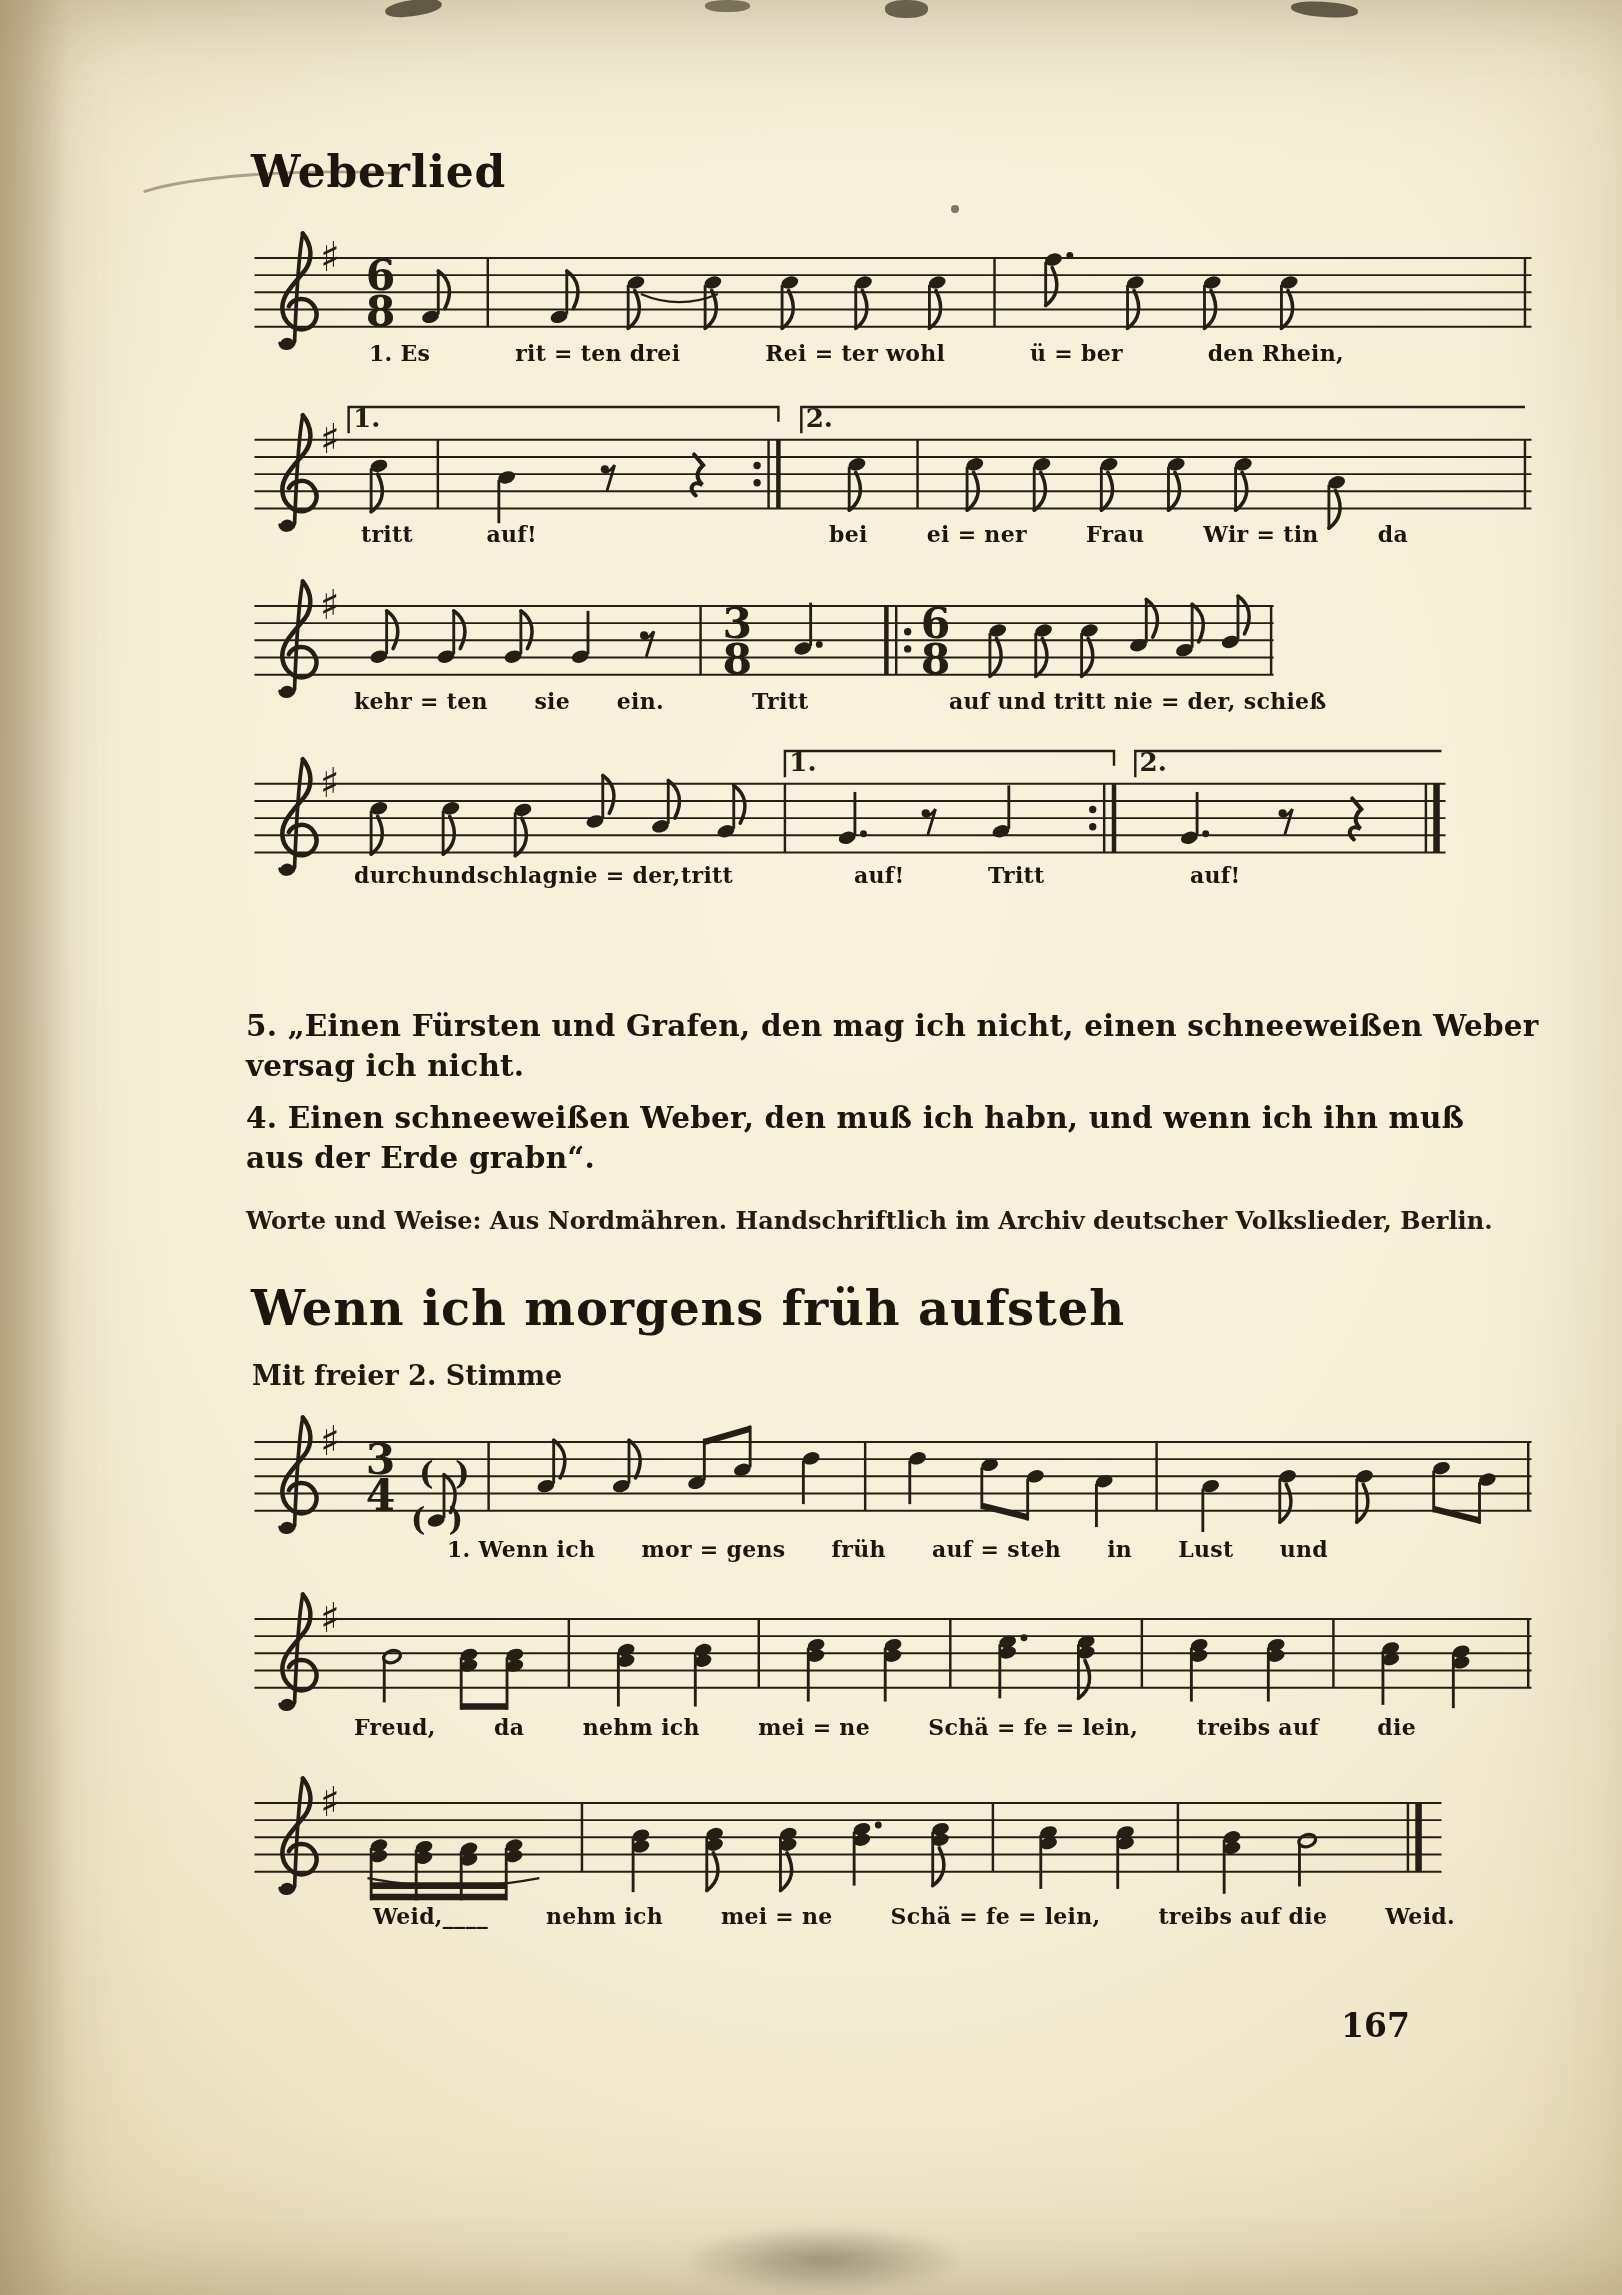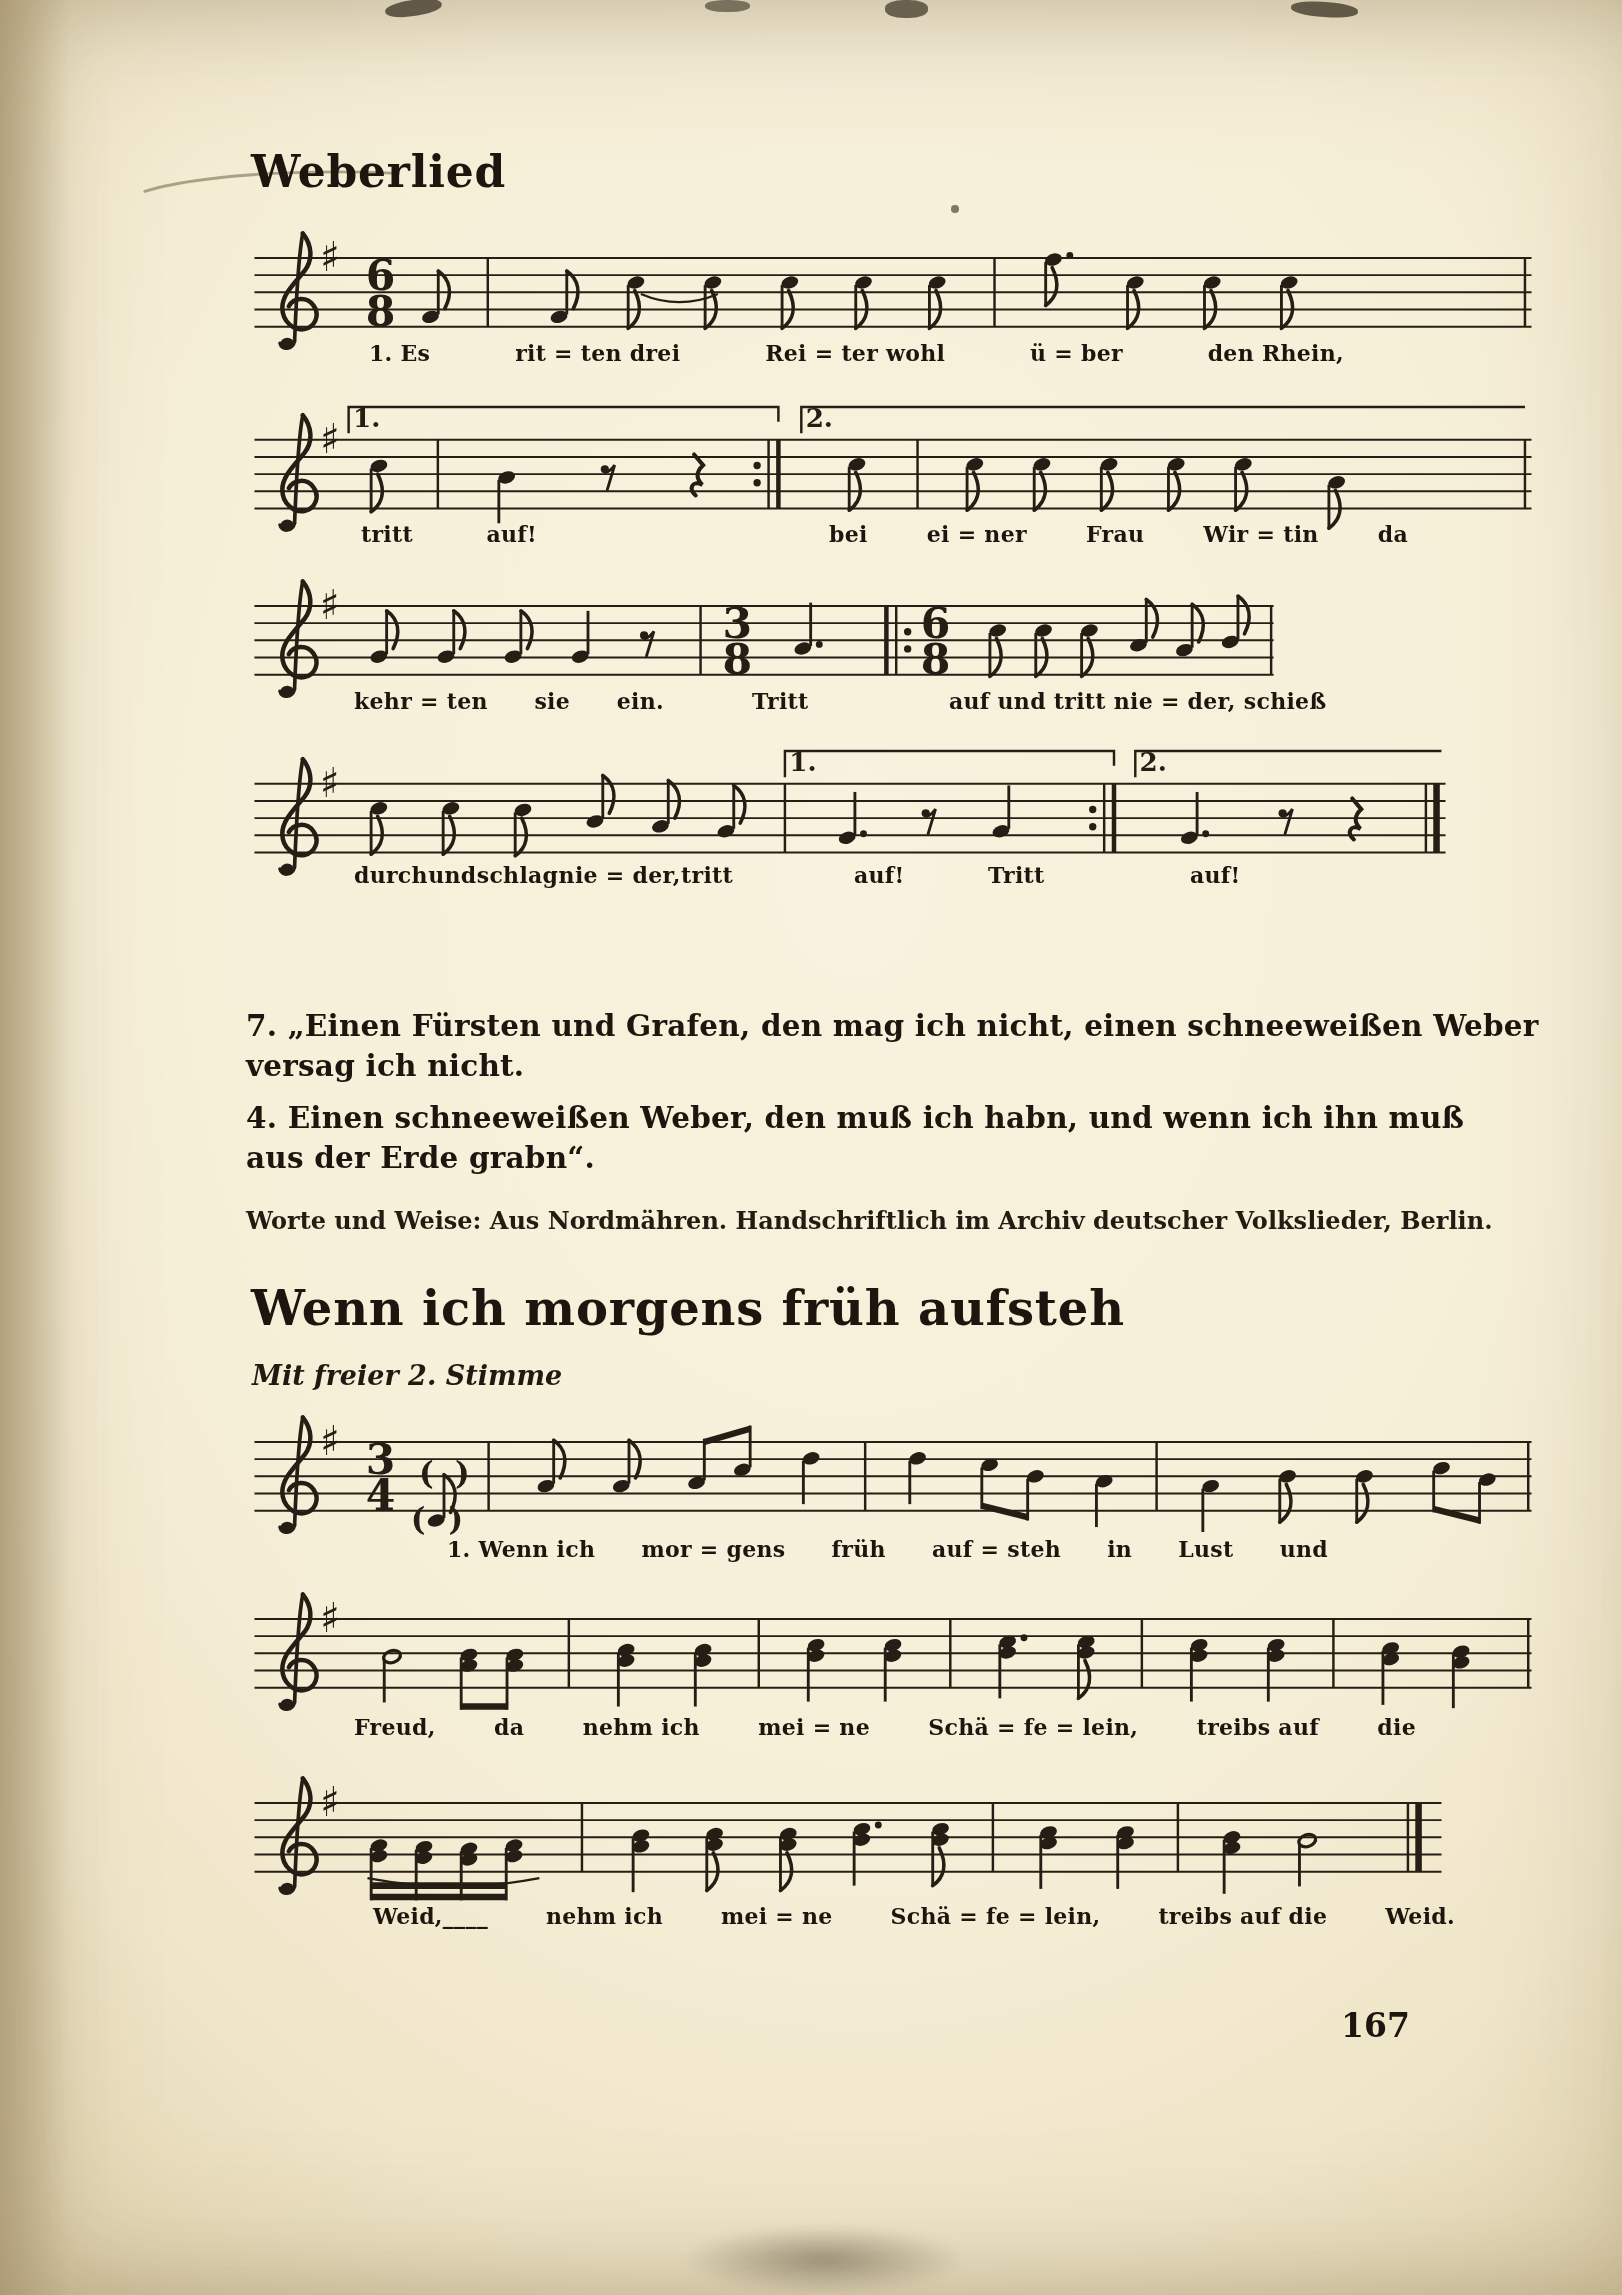--- a/index.html
+++ b/index.html
@@ -7,21 +7,21 @@
     position:relative;width:1623px;height:2295px;overflow:hidden;
     background:
       radial-gradient(ellipse 1311px 1721px at 52% 38%, #f8f2de 0%, #f6efd8 55%, #efe5c8 82%, #e2d5b2 100%);
     font-family:"DejaVu Serif", serif;color:#211a12;padding-left:22px;
   }
   .vignette{position:absolute;inset:0;pointer-events:none;
     box-shadow:inset 0 0 156px rgba(115,95,55,.28), inset 33px 0 74px rgba(110,90,50,.22);}
   .edge{position:absolute;left:0;top:0;width:70px;height:100%;
     background:linear-gradient(90deg,#cfc09c 0%,rgba(207,192,156,0) 100%);}
   .t1{position:absolute;font-weight:bold;letter-spacing:0.8px;color:#1d160e;white-space:nowrap;}
-  .subtitle{position:absolute;font-weight:bold;font-size:27px;white-space:nowrap;font-style:italic;}
+  .subtitle{position:absolute;font-weight:bold;font-size:27px;white-space:nowrap;}
   .lyr{position:absolute;display:flex;justify-content:space-between;font-weight:bold;
        font-size:22px;white-space:nowrap;letter-spacing:0.3px;color:#1d160e;}
   .lyr.single{display:block;}
   .verse{position:absolute;font-weight:bold;font-size:29.5px;line-height:1.36;
          letter-spacing:0.2px;white-space:nowrap;color:#1d160e;}
   .source{position:absolute;font-weight:bold;font-size:24px;white-space:nowrap;color:#241c12;margin-top:16px;}
   .pagenum{position:absolute;font-weight:bold;font-size:33px;color:#1d160e;margin-top:28px;}
   .stave{position:absolute;overflow:visible;}
   .smudge{position:absolute;background:#2e2820;opacity:.75;border-radius:45%;}
   .blur-blob{position:absolute;background:radial-gradient(ellipse at center, rgba(100,92,72,.55), rgba(100,92,72,0) 70%);
@@ -304,21 +304,21 @@
       <span>nie = der,</span>
       <span>tritt</span>
     </div>
   <div class="lyr single" style="left:854px;top:862px">auf!</div>
   <div class="lyr single" style="left:988px;top:862px">Tritt</div>
   <div class="lyr single" style="left:1190px;top:862px">auf!</div>
 
   <div class="verse" style="left:246px;top:913px">
   </div>
   <div class="verse" style="left:246px;top:1006px">
-    <div>7.  „Einen Fürsten und Grafen, den mag ich nicht, einen schneeweißen Weber</div>
+    <div>5.  „Einen Fürsten und Grafen, den mag ich nicht, einen schneeweißen Weber</div>
     <div>versag ich nicht.</div>
   </div>
   <div class="verse" style="left:246px;top:1098px">
     <div>4.  Einen schneeweißen Weber, den muß ich habn, und wenn  ich  ihn  muß</div>
     <div>aus der Erde grabn“.</div>
   </div>
 
   <div class="source" style="left:246px;top:1190px">Worte und Weise: Aus Nordmähren. Handschriftlich im Archiv deutscher Volkslieder, Berlin.</div>
 
   <div class="t1" style="left:251px;top:1280px;font-size:48px">Wenn ich morgens früh aufsteh</div>

